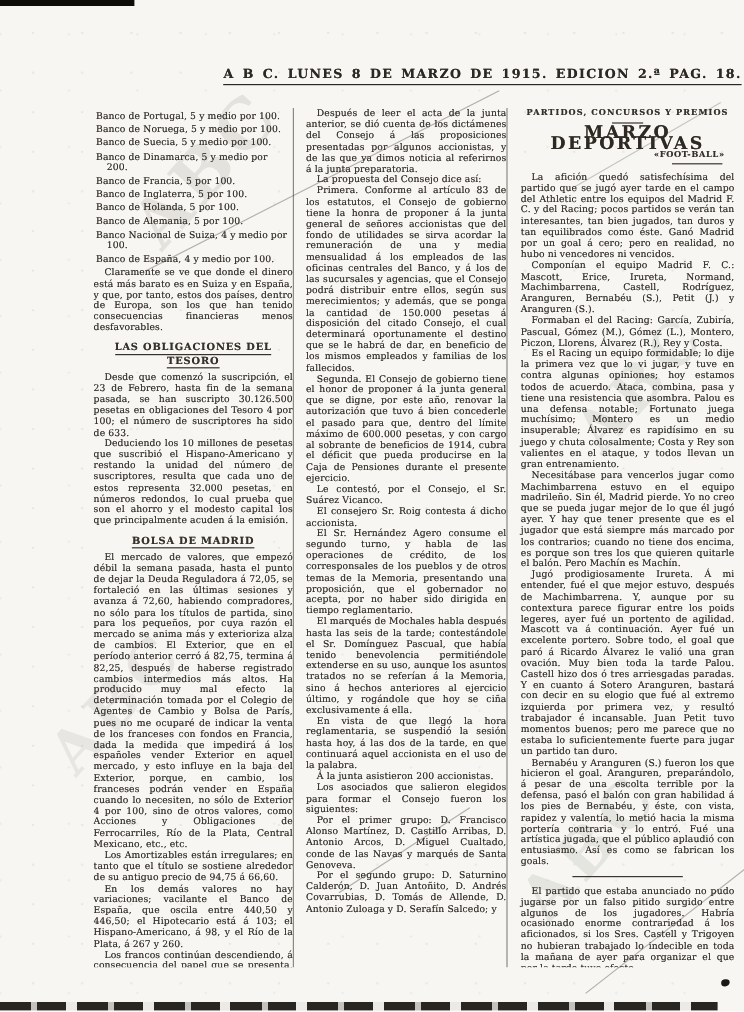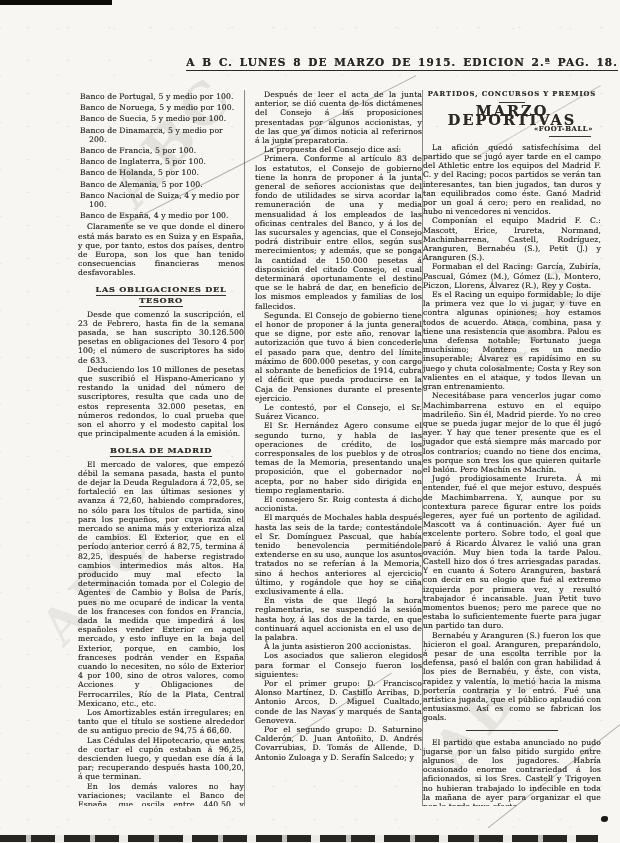--- a/index.html
+++ b/index.html
@@ -45,21 +45,21 @@
     position:absolute; left:78px; top:90px; width:534px; height:716px;
     display:flex;
   }
   .col {
     height:716px; overflow:hidden;
     font-size:7.7px; line-height:9.2px; letter-spacing:.1px;
     text-shadow:0 0 .5px rgba(54,50,43,.65);
   }
   .col-1 { width:166px; }
   .col-2 { width:167px; border-left:1px solid rgba(52,47,40,.55); padding-left:10px; }
-  .col-3 { width:178px; border-left:1px solid rgba(52,47,40,.55); }
+  .col-3 { width:178px; border-left:1px solid rgba(52,47,40,.55); padding-left:11px; }
 
   p.para { margin:0; text-indent:9px; text-align:justify; }
   p.bank { margin:2px; padding-left:9px; text-indent:-9px; text-align:left; }
 
   .subhead { margin:6px 0 4px; text-align:center; font-size:8.2px; font-weight:bold; letter-spacing:.7px; line-height:11px; }
   .subhead span { border-bottom:1px solid currentColor; padding-bottom:1.5px; }
 
   .kicker { text-align:center; font-size:6.8px; font-weight:bold; letter-spacing:.9px; }
   .kicker-rule { width:26px; border-top:1px solid #3b362e; margin:3px auto 3px; }
   .deportes-title { margin:0; text-align:center; font-size:14.5px; font-weight:bold; letter-spacing:2px; color:#2e2a23; }
@@ -102,34 +102,33 @@
       <h3 class="subhead">
         <span>LAS OBLIGACIONES DEL TESORO</span>
       </h3>
       <p class="para">Desde que comenzó la suscripción, el 23 de Febrero, hasta fin de la semana pasada, se han suscripto 30.126.500 pesetas en obligaciones del Tesoro 4 por 100; el número de suscriptores ha sido de 633.</p>
       <p class="para">Deduciendo los 10 millones de pesetas que suscribió el Hispano-Americano y restando la unidad del número de suscriptores, resulta que cada uno de estos representa 32.000 pesetas, en números redondos, lo cual prueba que son el ahorro y el modesto capital los que principalmente acuden á la emisión.</p>
       <h3 class="subhead">
         <span>BOLSA DE MADRID</span>
       </h3>
       <p class="para">El mercado de valores, que empezó débil la semana pasada, hasta el punto de dejar la Deuda Reguladora á 72,05, se fortaleció en las últimas sesiones y avanza á 72,60, habiendo compradores, no sólo para los títulos de partida, sino para los pequeños, por cuya razón el mercado se anima más y exterioriza alza de cambios. El Exterior, que en el período anterior cerró á 82,75, termina á 82,25, después de haberse registrado cambios intermedios más altos. Ha producido muy mal efecto la determinación tomada por el Colegio de Agentes de Cambio y Bolsa de París, pues no me ocuparé de indicar la venta de los franceses con fondos en Francia, dada la medida que impedirá á los españoles vender Exterior en aquel mercado, y esto influye en la baja del Exterior, porque, en cambio, los franceses podrán vender en España cuando lo necesiten, no sólo de Exterior 4 por 100, sino de otros valores, como Acciones y Obligaciones de Ferrocarriles, Río de la Plata, Central Mexicano, etc., etc.</p>
       <p class="para">Los Amortizables están irregulares; en tanto que el título se sostiene alrededor de su antiguo precio de 94,75 á 66,60.</p>
-      <p class="para">Las Cédulas del Hipotecario, que antes de cortar el cupón estaban á 96,25, descienden luego, y quedan ese día á la par; recuperando después hasta 100,20, á que terminan.</p>
       <p class="para">En los demás valores no hay variaciones; vacilante el Banco de España, que oscila entre 440,50 y 446,50; el Hipotecario está á 103; el Hispano-Americano, á 98, y el Río de la Plata, á 267 y 260.</p>
       <p class="para">Los francos continúan descendiendo, á consecuencia del papel que se presenta, y que no tiene contrapartida. La semana anterior cerraron á 97,40 y en la presente á 96, con pérdida de dos enteros. Las libras bajan también de 24,67 á 24,15. Barcelona acusa posesión de papel, y, como no hay necesidades de compra, la tendencia es, en el acto, débil, aunque no sería de extrañar que cualquier día hubiese una pequeña reacción.</p>
 
     </section>
 
     <section class="col col-2">
       <p class="para">Después de leer el acta de la junta anterior, se dió cuenta de los dictámenes del Consejo á las proposiciones presentadas por algunos accionistas, y de las que ya dimos noticia al referirnos á la junta preparatoria.</p>
       <p class="para">La propuesta del Consejo dice así:</p>
       <p class="para">Primera. Conforme al artículo 83 de los estatutos, el Consejo de gobierno tiene la honra de proponer á la junta general de señores accionistas que del fondo de utilidades se sirva acordar la remuneración de una y media mensualidad á los empleados de las oficinas centrales del Banco, y á los de las sucursales y agencias, que el Consejo podrá distribuir entre ellos, según sus merecimientos; y además, que se ponga la cantidad de 150.000 pesetas á disposición del citado Consejo, el cual determinará oportunamente el destino que se le habrá de dar, en beneficio de los mismos empleados y familias de los fallecidos.</p>
       <p class="para">Segunda. El Consejo de gobierno tiene el honor de proponer á la junta general que se digne, por este año, renovar la autorización que tuvo á bien concederle el pasado para que, dentro del límite máximo de 600.000 pesetas, y con cargo al sobrante de beneficios de 1914, cubra el déficit que pueda producirse en la Caja de Pensiones durante el presente ejercicio.</p>
       <p class="para">Le contestó, por el Consejo, el Sr. Suárez Vicanco.</p>
+      <p class="para">El consejero Sr. Roig contesta á dicho accionista.</p>
       <p class="para">El Sr. Hernández Agero consume el segundo turno, y habla de las operaciones de crédito, de los corresponsales de los pueblos y de otros temas de la Memoria, presentando una proposición, que el gobernador no acepta, por no haber sido dirigida en tiempo reglamentario.</p>
-      <p class="para">El consejero Sr. Roig contesta á dicho accionista.</p>
       <p class="para">El marqués de Mochales habla después hasta las seis de la tarde; contestándole el Sr. Domínguez Pascual, que había tenido benevolencia permitiéndole extenderse en su uso, aunque los asuntos tratados no se referían á la Memoria, sino á hechos anteriores al ejercicio último, y rogándole que hoy se ciña exclusivamente á ella.</p>
       <p class="para">En vista de que llegó la hora reglamentaria, se suspendió la sesión hasta hoy, á las dos de la tarde, en que continuará aquel accionista en el uso de la palabra.</p>
       <p class="para">Á la junta asistieron 200 accionistas.</p>
       <p class="para">Los asociados que salieron elegidos para formar el Consejo fueron los siguientes:</p>
       <p class="para">Por el primer grupo: D. Francisco Alonso Martínez, D. Castillo Arribas, D. Antonio Arcos, D. Miguel Cualtado, conde de las Navas y marqués de Santa Genoveva.</p>
       <p class="para">Por el segundo grupo: D. Saturnino Calderón, D. Juan Antoñito, D. Andrés Covarrubias, D. Tomás de Allende, D. Antonio Zuloaga y D. Serafín Salcedo; y</p>
 
     </section>
 
     <section class="col col-3">

